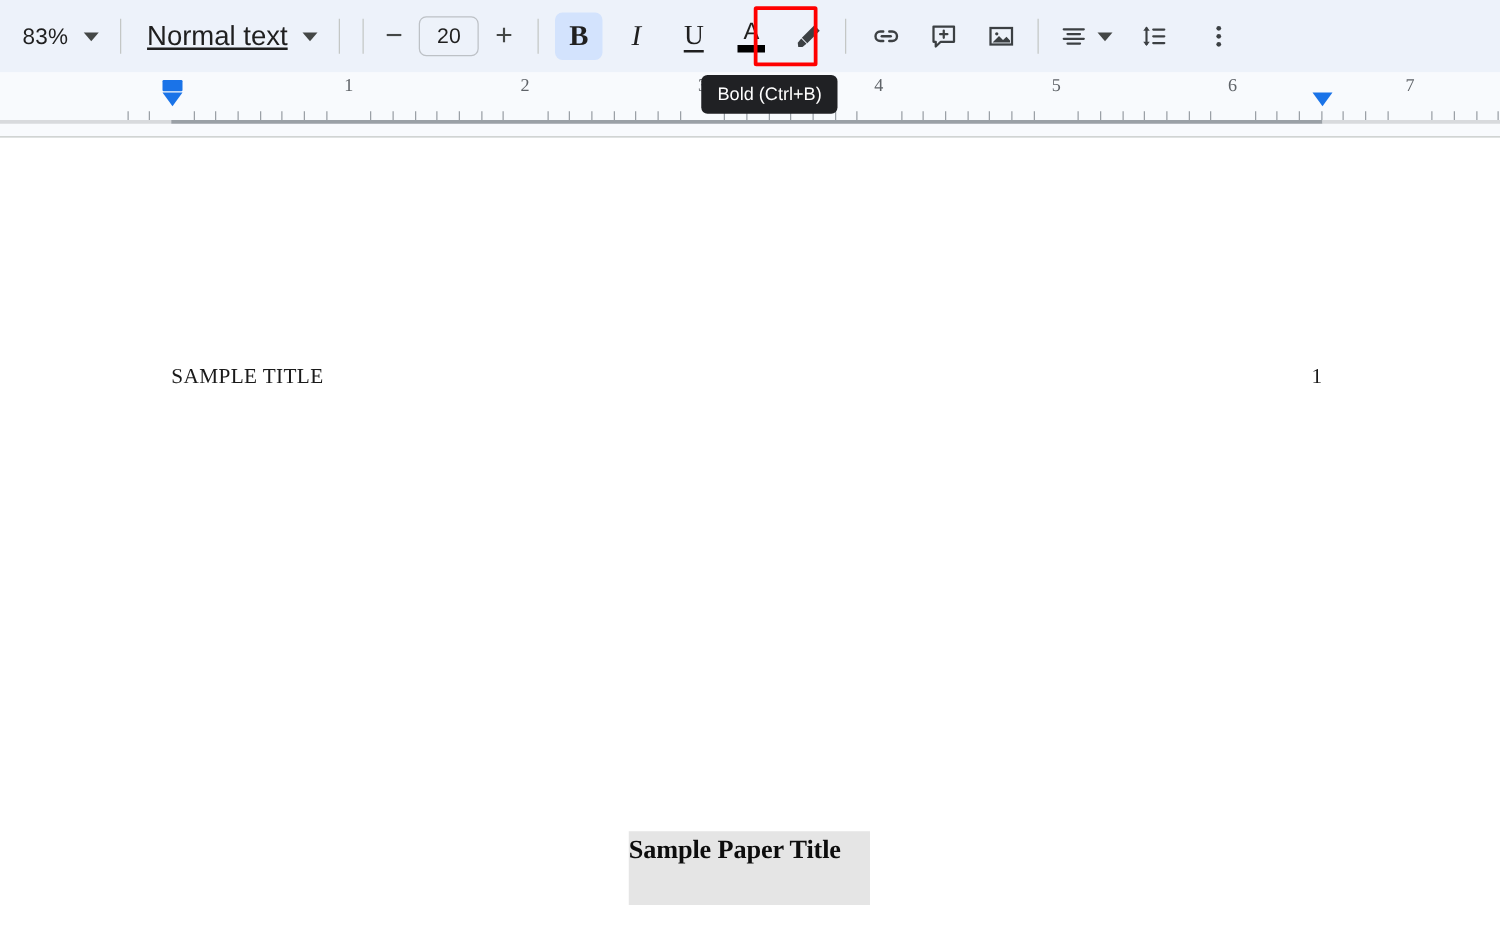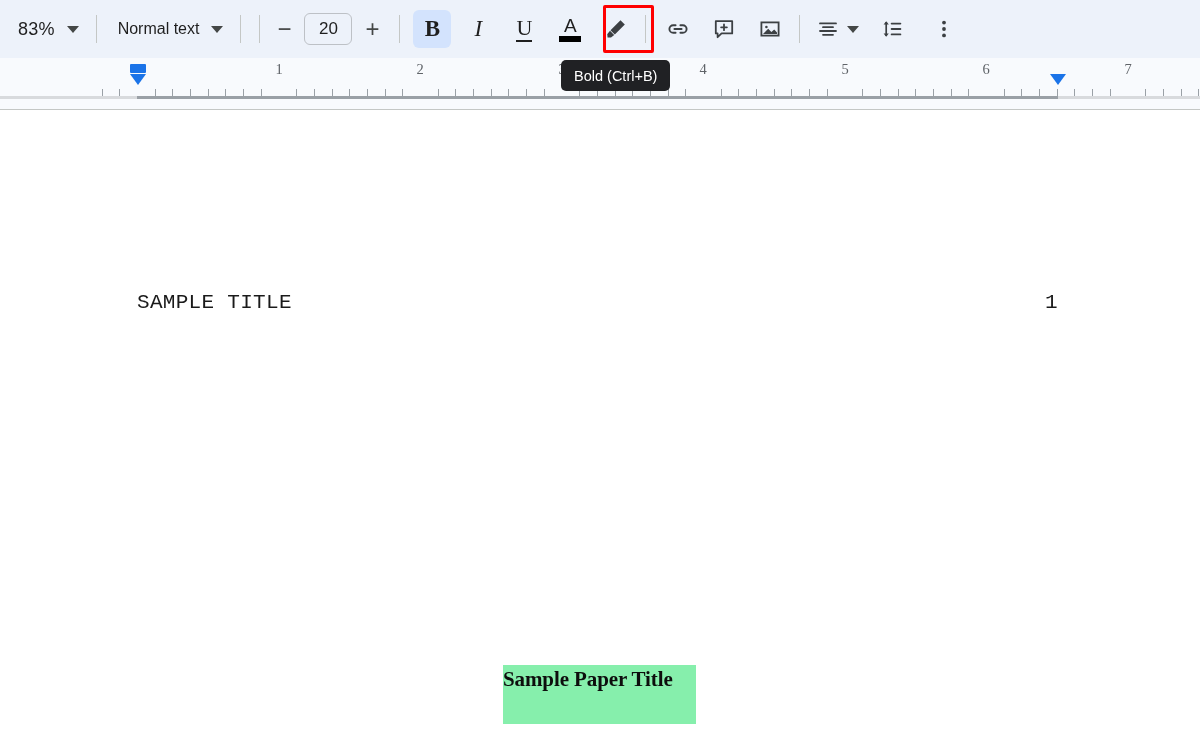--- a/index.html
+++ b/index.html
@@ -27,21 +27,21 @@
     display: flex;
     align-items: center;
     justify-content: center;
     height: 36px;
     border-radius: 6px;
     color: #444746;
     flex: none;
   }
 
   .zoom-ctl { padding: 0 4px 0 10px; font-size: 18px; color: #1f1f1f; letter-spacing: .2px; }
-  .style-ctl { padding: 0 4px 0 12px; font-size: 16px; color: #1f1f1f; }
+  .style-ctl { padding: 0 4px 0 12px; font-size: 22px; color: #1f1f1f; text-decoration: underline; }
   .font-ctl  { padding: 0 4px 0 10px; font-size: 18px; color: #1f1f1f; }
 
   .caret {
     width: 0; height: 0;
     border-left: 6px solid transparent;
     border-right: 6px solid transparent;
     border-top: 7px solid #444746;
     margin-left: 12px;
     margin-right: 4px;
   }
@@ -187,31 +187,31 @@
     background: #ffffff;
   }
 
   .doc-header {
     position: absolute;
     left: 137px; top: 180px;
     width: 921px;
     display: flex;
     justify-content: space-between;
     align-items: baseline;
-    font-family: Liberation Mono, monospace;
-    font-size: 21px;
+    font-family: Liberation Serif, serif;
+    font-size: 17px;
     color: #1a1a1a;
     letter-spacing: .3px;
   }
 
   .selection-block {
     position: absolute;
     left: 503px; top: 554px;
     width: 193px; height: 59px;
-    background: #86efac;
+    background: #e5e5e5;
   }
   .selection-block .sel-text {
     font-family: "Liberation Serif", serif;
     font-weight: bold;
     font-size: 21px;
     color: #0d0d0d;
     line-height: 29px;
     white-space: nowrap;
     letter-spacing: -0.1px;
   }

